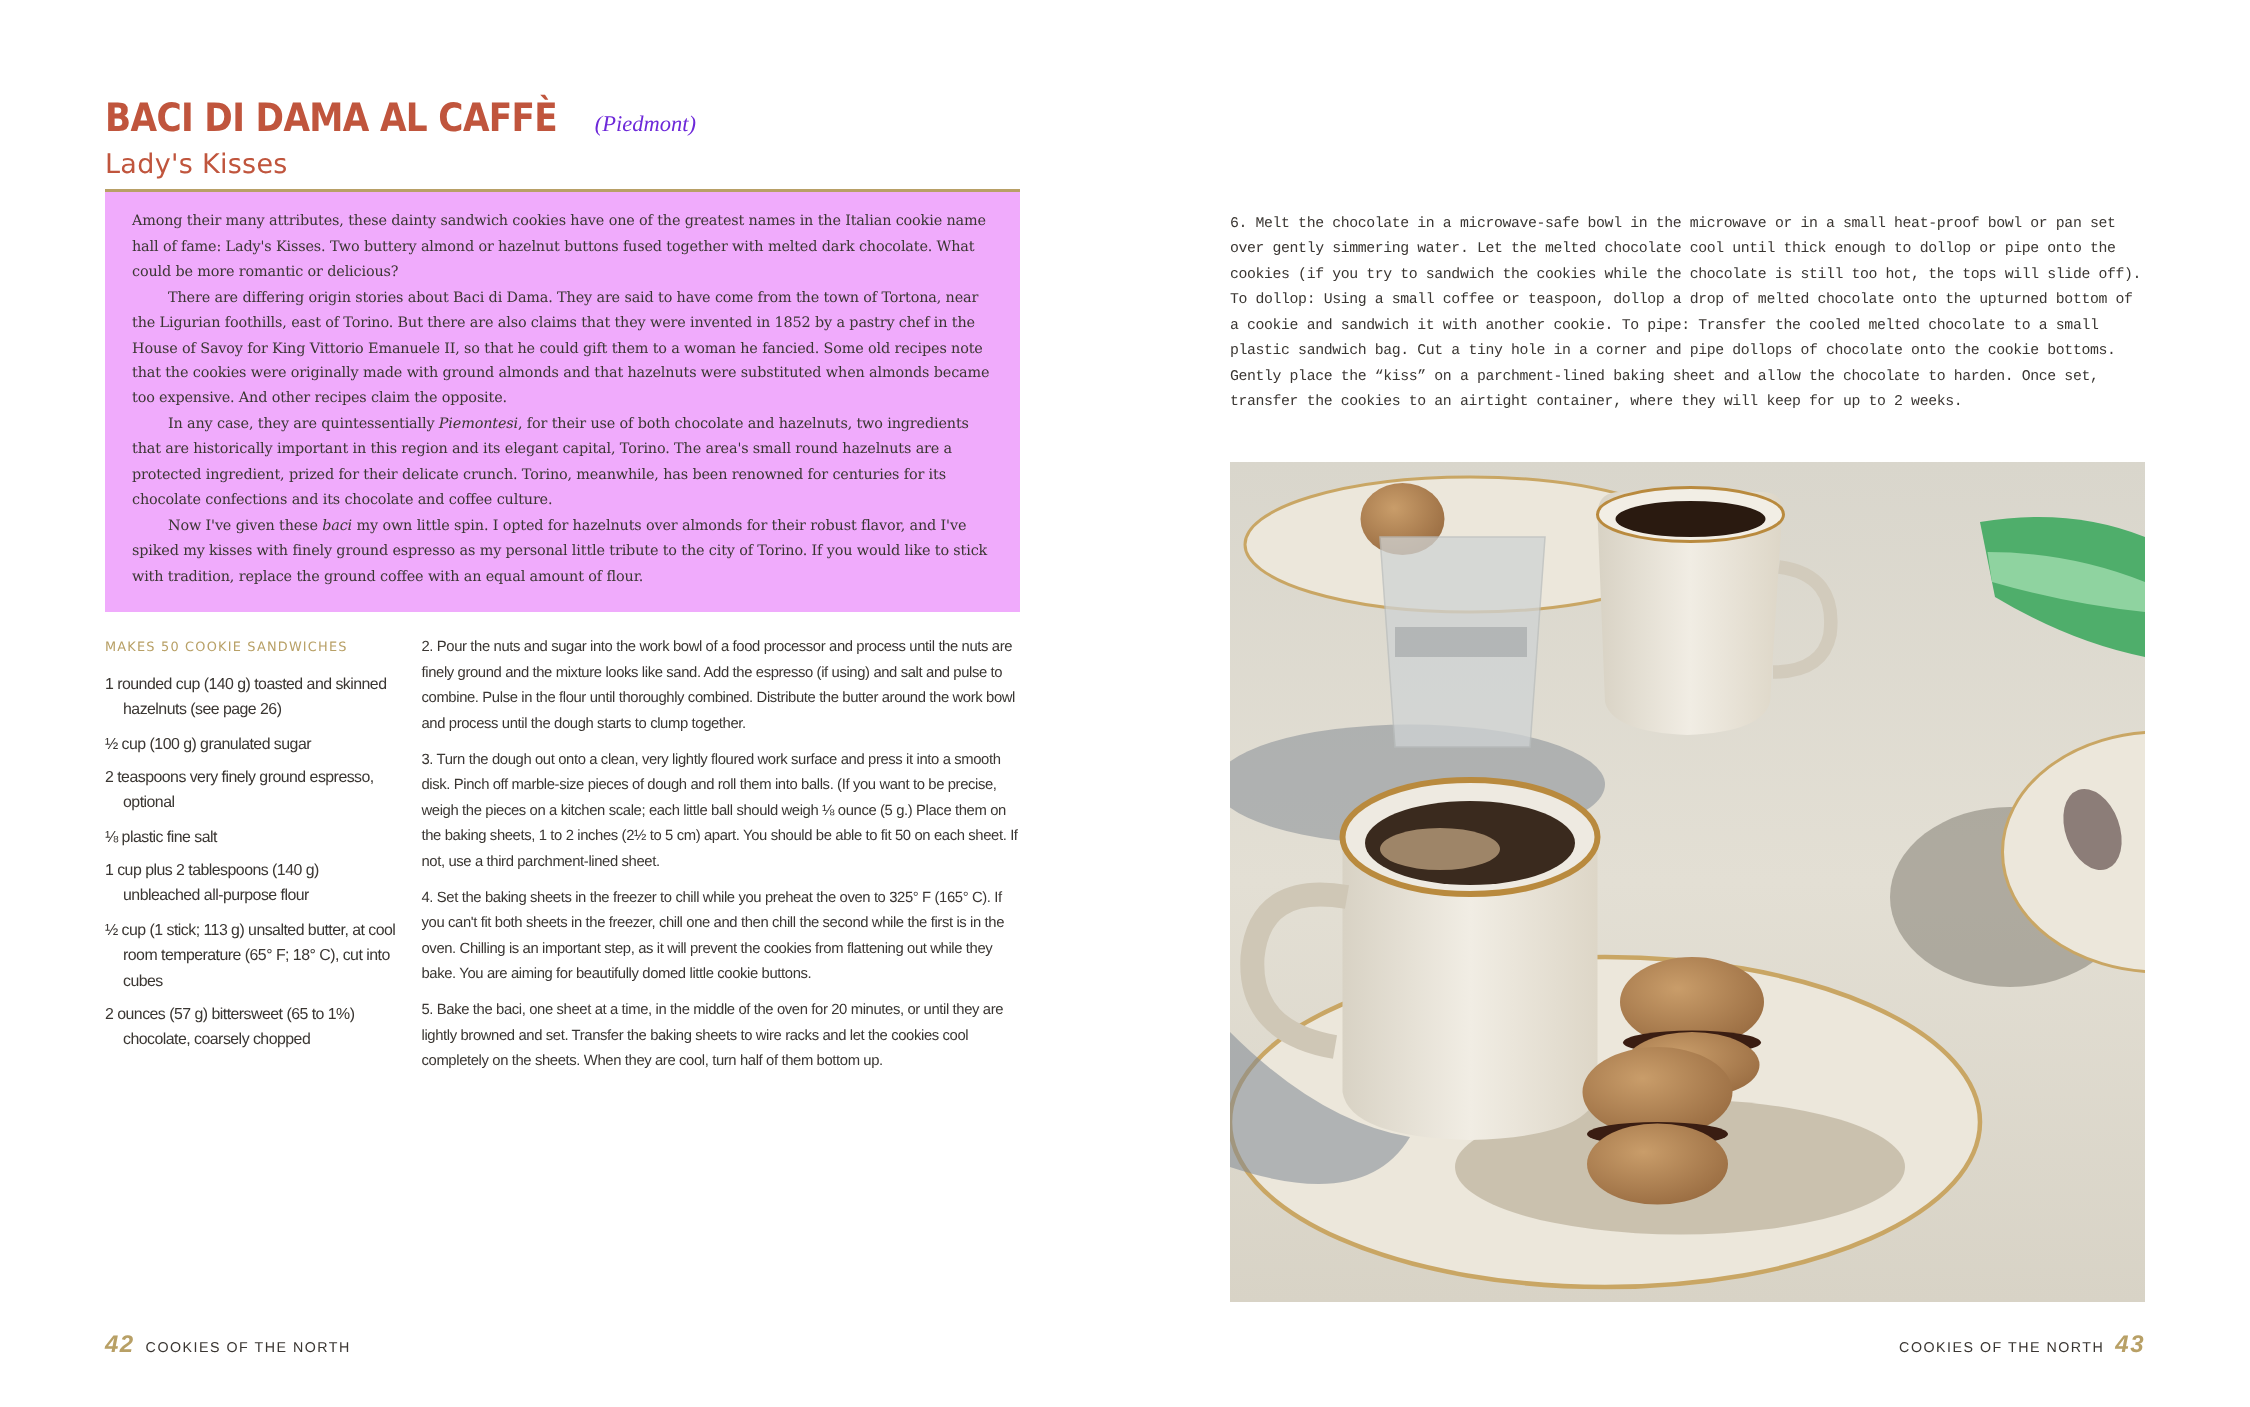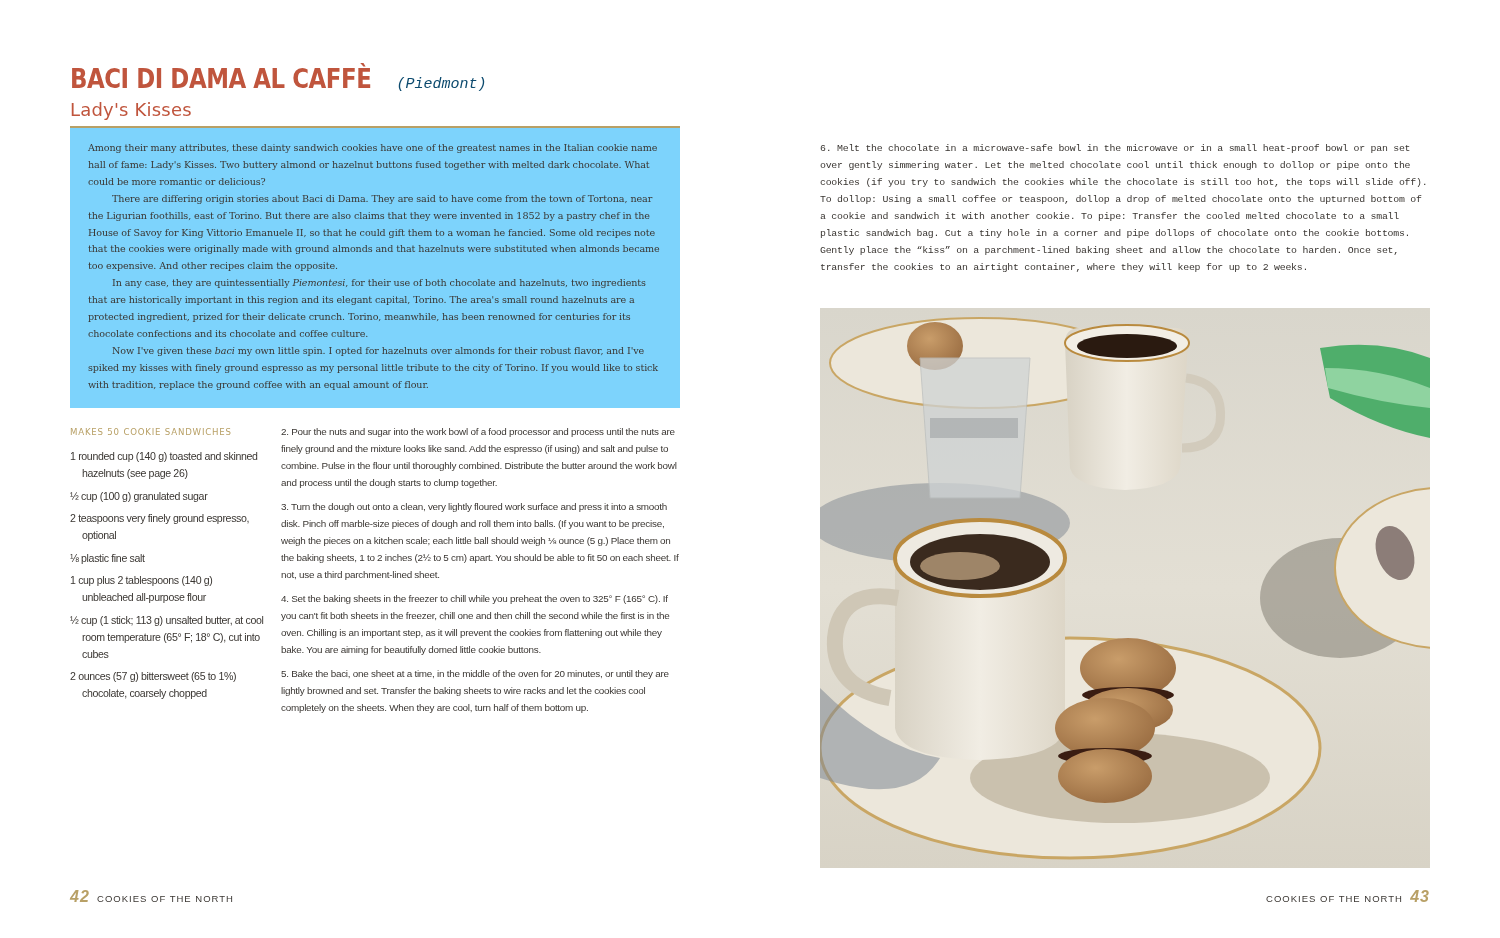--- a/index.html
+++ b/index.html
@@ -5,24 +5,24 @@
   * { box-sizing: border-box; margin: 0; padding: 0; }
   html, body { width: 1500px; height: 938px; background: #ffffff; overflow: hidden; }
   body { position: relative; font-family: "Liberation Sans", sans-serif; color: #3a3632; }
 
   .page { position: absolute; top: 0; height: 668px; }
   .page-left { left: 0; width: 750px; }
   .page-right { left: 750px; width: 750px; }
 
   .title-row { position: absolute; left: 70px; top: 64px; display: flex; align-items: baseline; white-space: nowrap; }
   .recipe-title { font-family: "DejaVu Sans", sans-serif; font-weight: bold; font-size: 26px; color: #c0553d; letter-spacing: -0.5px; transform: scaleX(0.88); transform-origin: left bottom; display: inline-block; }
-  .region { font-family: Liberation Mono, monospace; font-style: italic; font-size: 15px; color: #0c4a6e; margin-left: -16px; }
+  .region { font-family: Liberation Serif, serif; font-style: italic; font-size: 15px; color: #6d28d9; margin-left: -16px; }
   .subtitle { position: absolute; left: 70px; top: 99px; font-family: "DejaVu Sans", sans-serif; font-size: 18px; color: #c0553d; font-weight: normal; letter-spacing: 0.2px; }
 
-  .intro-box { position: absolute; left: 70px; top: 126px; width: 610px; height: 282px; background: #7dd3fc; border-top: 2px solid #b8a066; padding: 12px 18px 0 18px; }
+  .intro-box { position: absolute; left: 70px; top: 126px; width: 610px; height: 282px; background: #f0abfc; border-top: 2px solid #b8a066; padding: 12px 18px 0 18px; }
   .intro-box p { font-family: "DejaVu Serif", serif; font-size: 9.6px; line-height: 16.9px; color: #3a3632; text-indent: 24px; letter-spacing: -0.1px; }
   .intro-box p.first { text-indent: 0; }
   .intro-box em { font-style: italic; }
 
   .yield { position: absolute; left: 70px; top: 427px; font-family: "DejaVu Sans", sans-serif; font-size: 8.6px; letter-spacing: 0.8px; color: #b8a066; text-transform: uppercase; }
 
   .ingredients { position: absolute; left: 70px; top: 448px; width: 195px; list-style: none; }
   .ingredients li { font-family: "Liberation Sans Narrow", "Liberation Sans", sans-serif; font-size: 10.6px; line-height: 17px; color: #3a3632; padding-left: 12px; text-indent: -12px; margin-bottom: 5.5px; letter-spacing: -0.35px; transform-origin: left; }
 
   .steps { position: absolute; left: 281px; top: 423px; width: 400px; }

